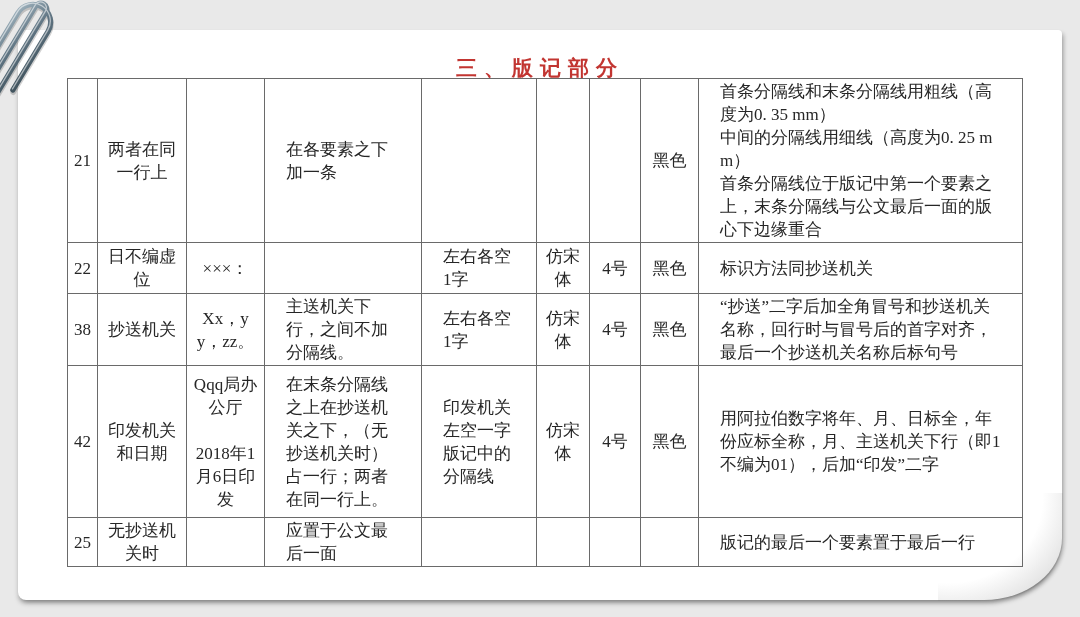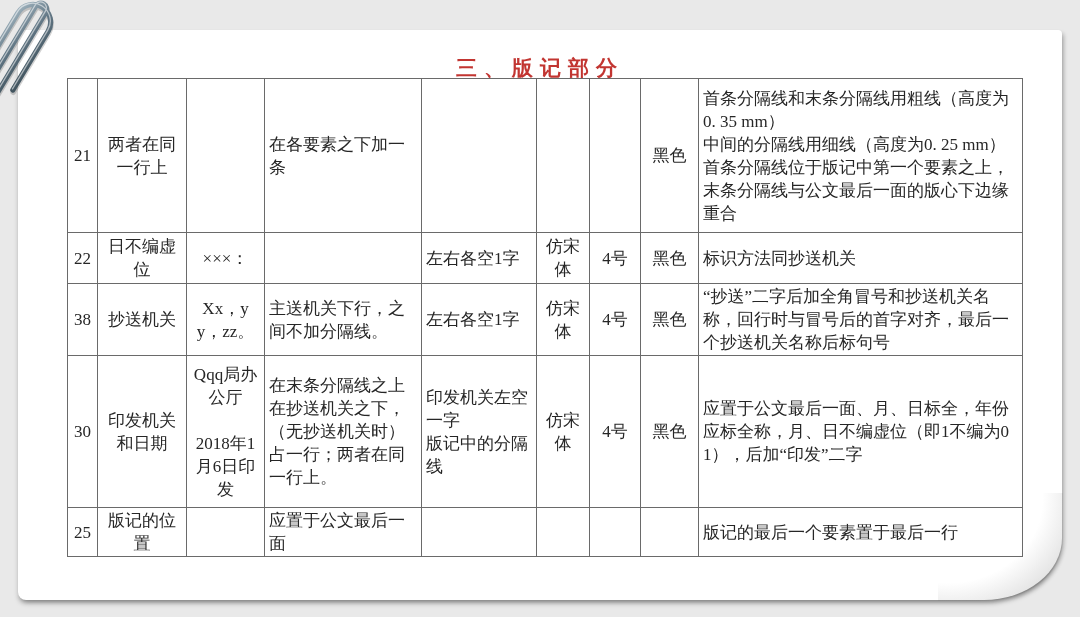--- a/index.html
+++ b/index.html
@@ -32,21 +32,21 @@
     font-size:21px;font-weight:bold;letter-spacing:7px;
   }
   table.spec{
     position:absolute;left:49px;top:48px;
     border-collapse:collapse;table-layout:fixed;
     font-size:17px;color:#262626;
   }
   table.spec td{
     border:1px solid #6a6a6a;
     vertical-align:middle;
-    padding:1px 4px;
+    padding:1px 21px;
     line-height:23px;
     white-space:pre-line;
     overflow:hidden;
     word-break:break-all;
   }
   table.spec td:nth-child(1),
   table.spec td:nth-child(2),
   table.spec td:nth-child(3),
   table.spec td:nth-child(6),
   table.spec td:nth-child(7),
@@ -113,36 +113,36 @@
         <td>抄送机关</td>
         <td>Xx，yy，zz。</td>
         <td>主送机关下行，之间不加分隔线。</td>
         <td>左右各空1字</td>
         <td>仿宋体</td>
         <td>4号</td>
         <td>黑色</td>
         <td>“抄送”二字后加全角冒号和抄送机关名称，回行时与冒号后的首字对齐，最后一个抄送机关名称后标句号</td>
       </tr>
       <tr class="r24">
-        <td>30</td>
+        <td>42</td>
         <td>印发机关和日期</td>
         <td>Qqq局办公厅
 
 2018年1月6日印发</td>
         <td>在末条分隔线之上在抄送机关之下，（无抄送机关时）占一行；两者在同一行上。</td>
         <td>印发机关左空一字
 版记中的分隔线</td>
         <td>仿宋体</td>
         <td>4号</td>
         <td>黑色</td>
-        <td>应置于公文最后一面、月、日标全，年份应标全称，月、日不编虚位（即1不编为01），后加“印发”二字</td>
+        <td>用阿拉伯数字将年、月、日标全，年份应标全称，月、主送机关下行（即1不编为01），后加“印发”二字</td>
       </tr>
       <tr class="r25">
         <td>25</td>
-        <td>版记的位置</td>
+        <td>无抄送机关时</td>
         <td></td>
         <td>应置于公文最后一面</td>
         <td></td>
         <td></td>
         <td></td>
         <td></td>
         <td>版记的最后一个要素置于最后一行</td>
       </tr>
     </tbody>
   </table>

